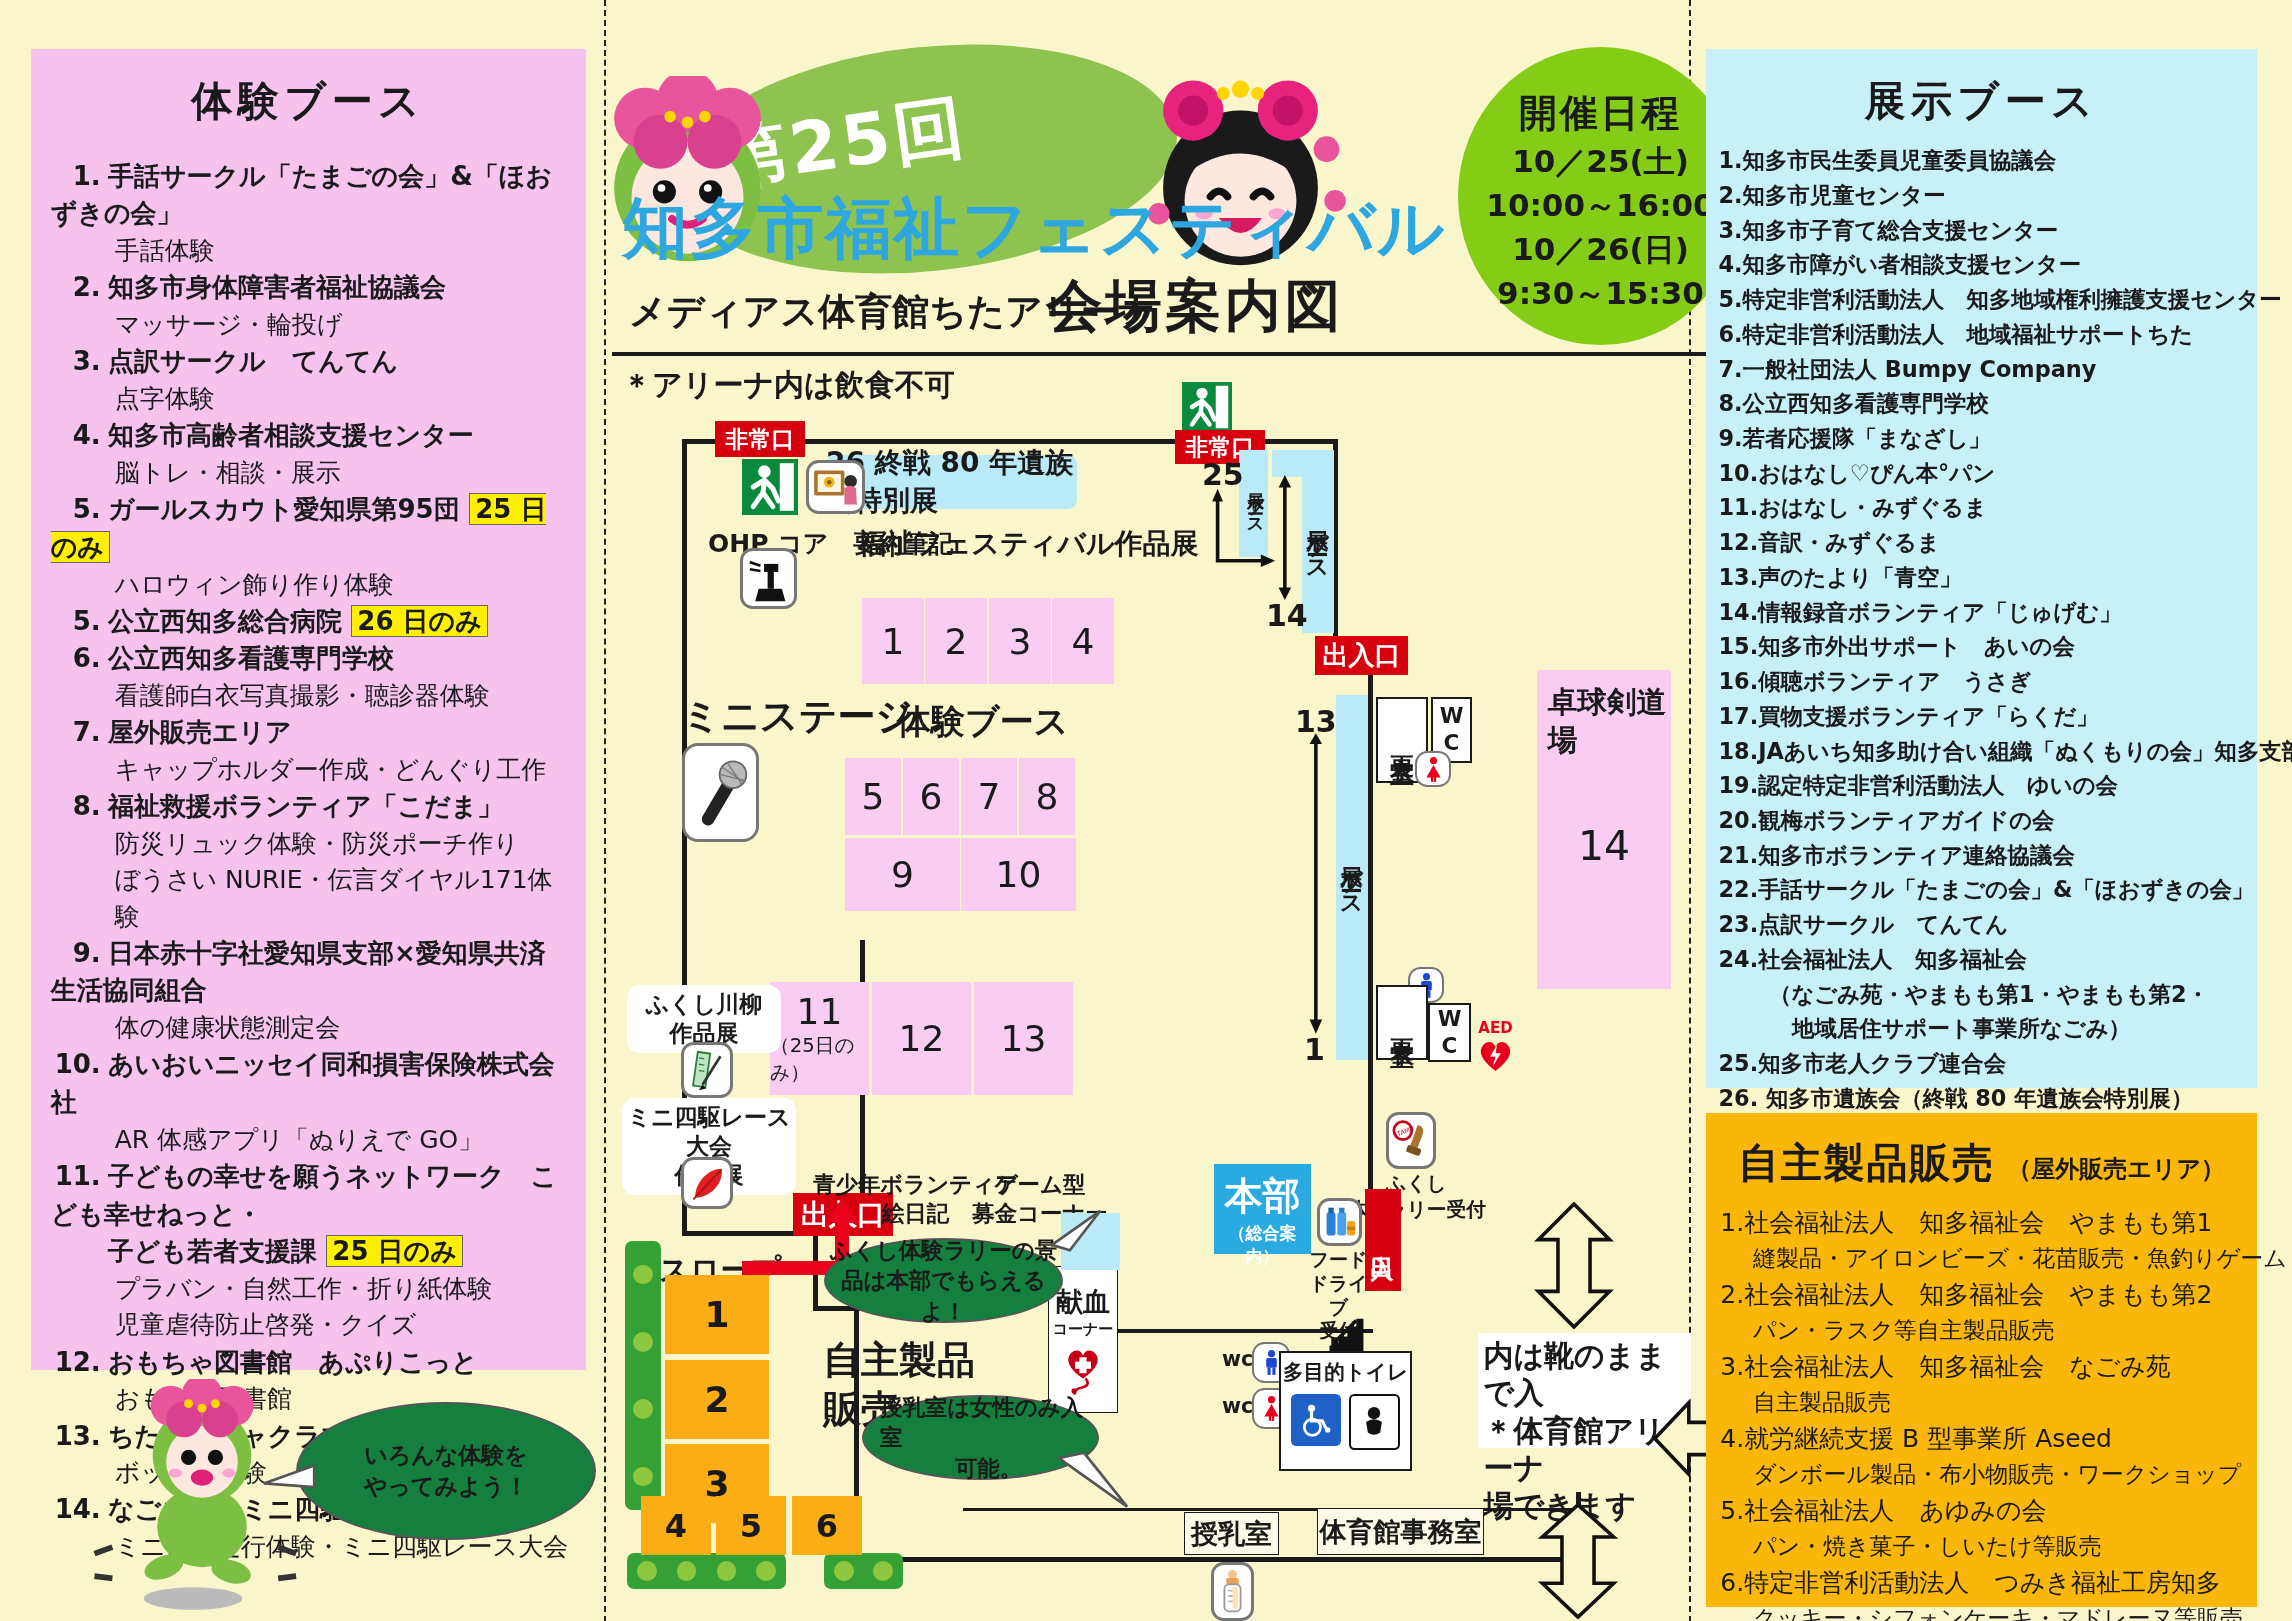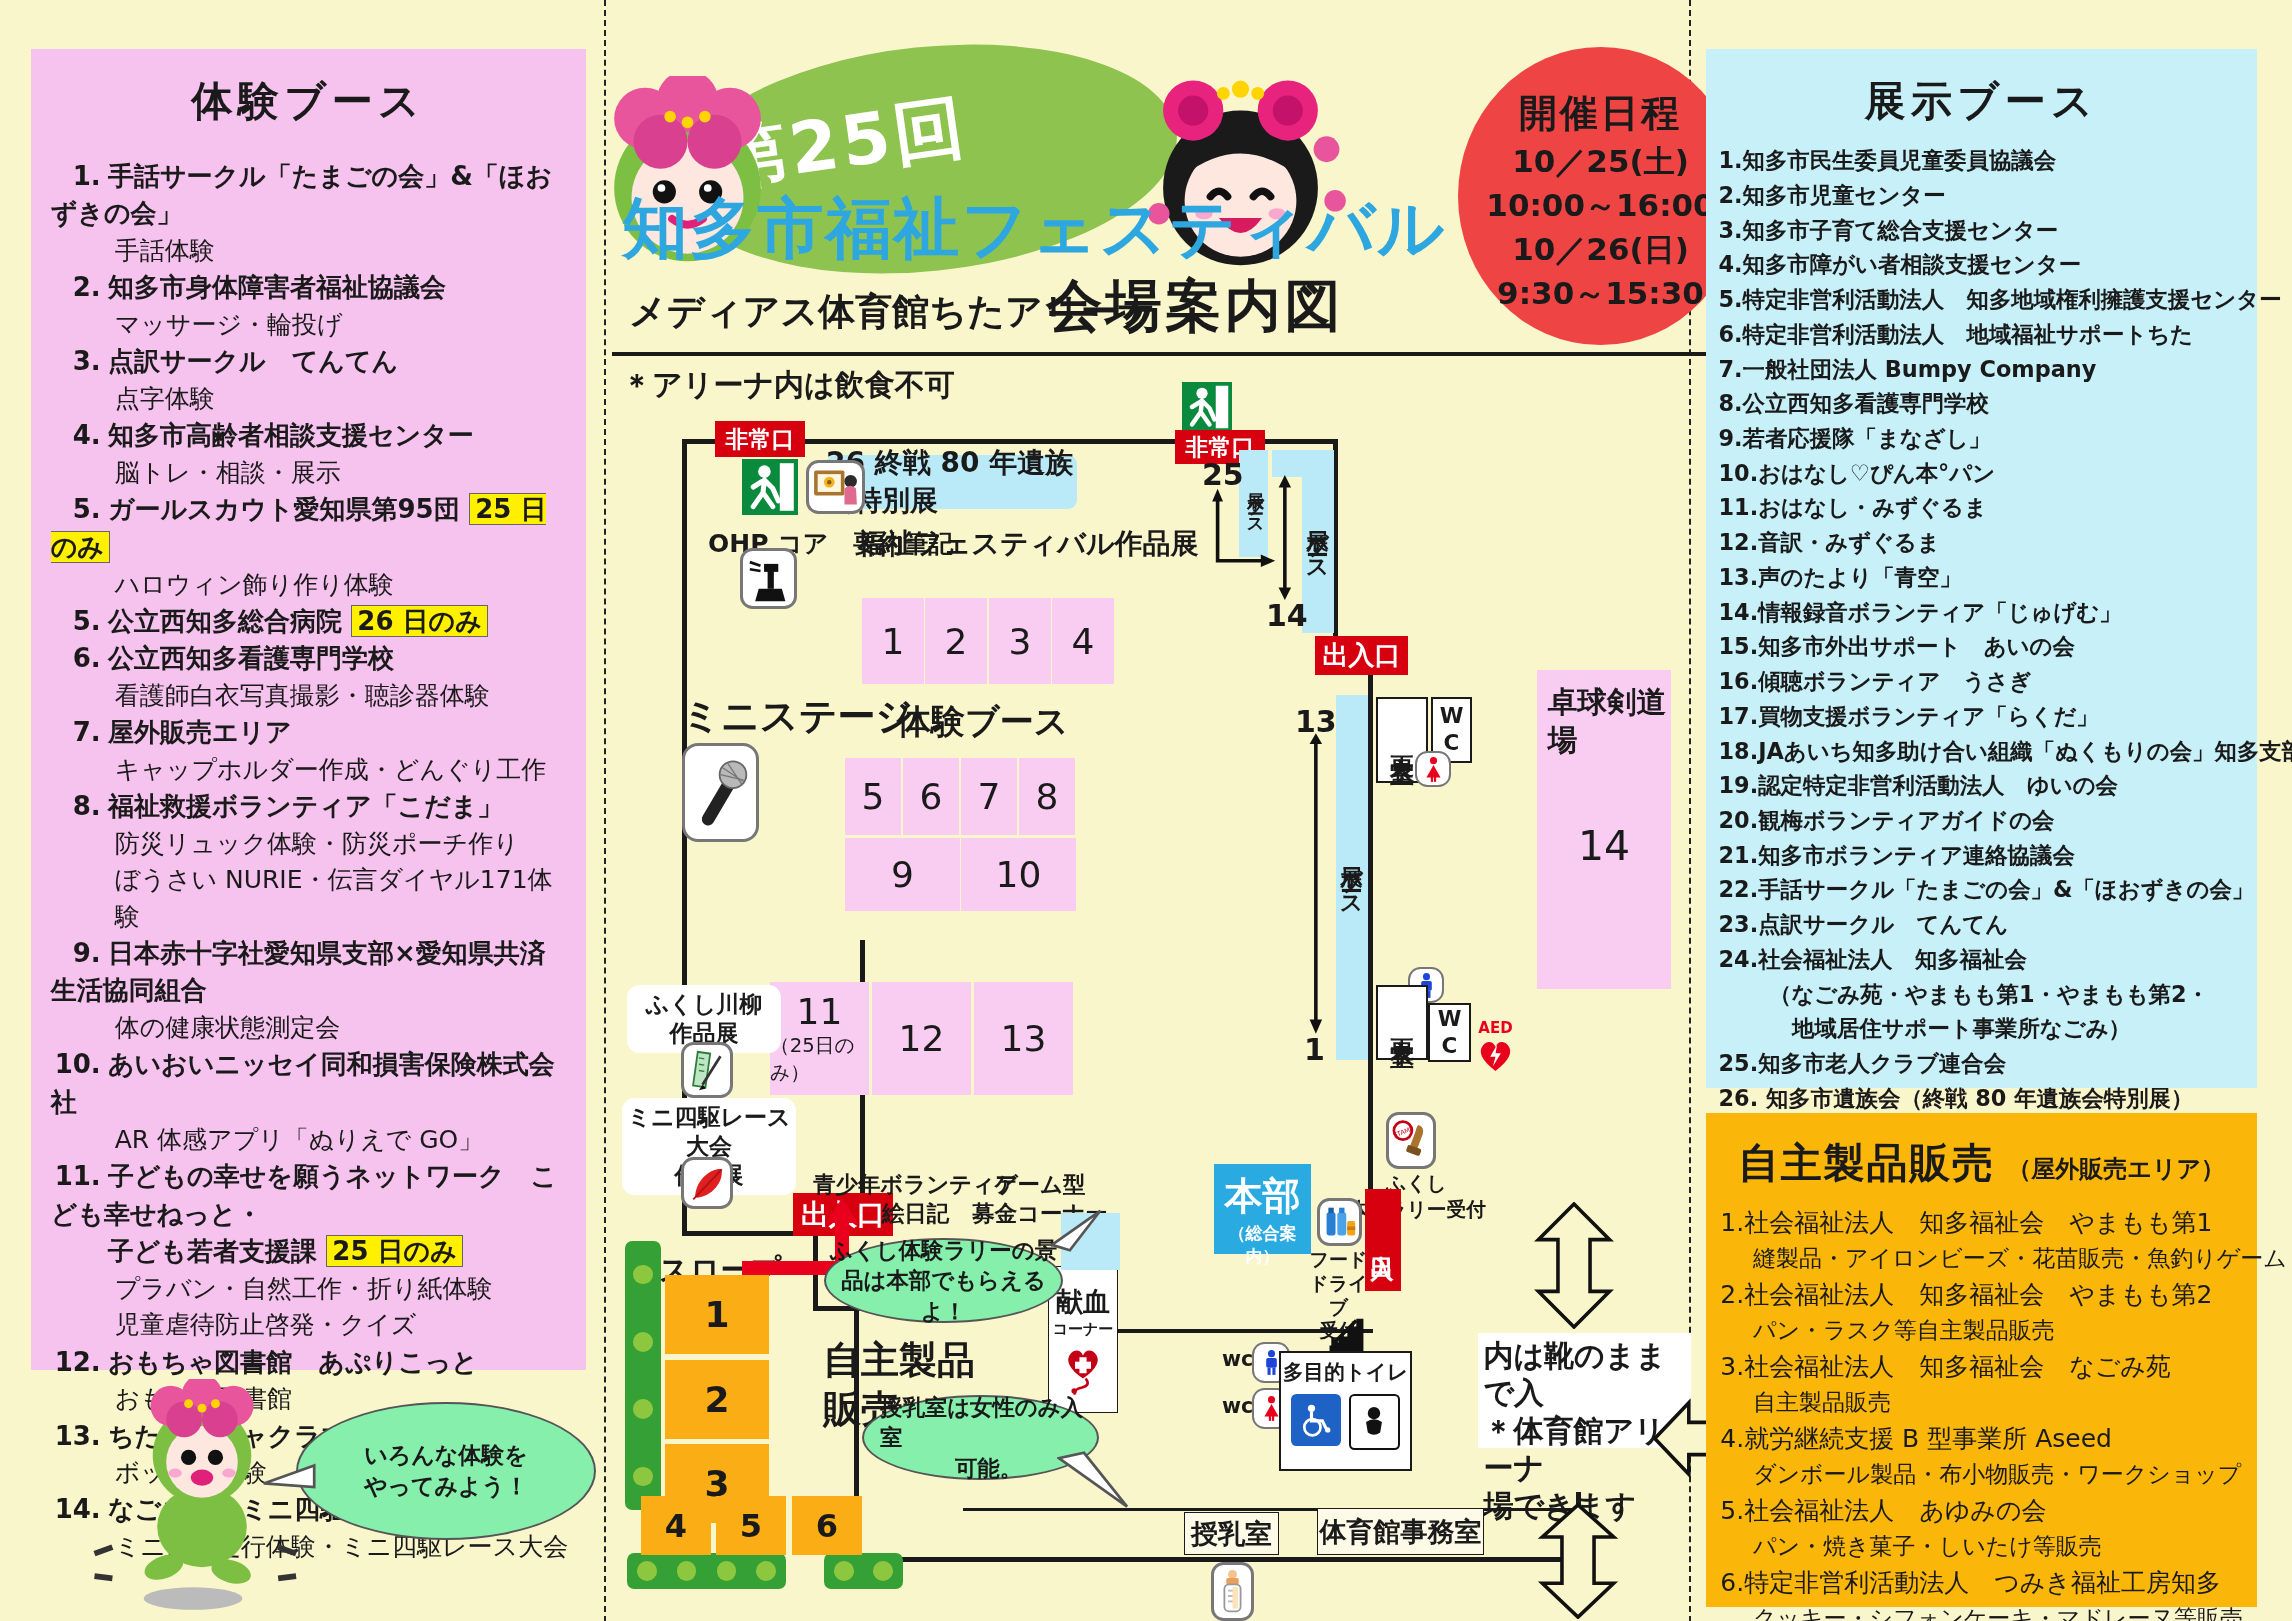--- a/index.html
+++ b/index.html
@@ -26,35 +26,35 @@
   .ssub{font-size:23px;line-height:1.5;padding-left:47px;white-space:nowrap;}
   .stitle-row{display:flex;align-items:baseline;justify-content:center;gap:12.5px;padding:23px 0 12.5px 0;}
   .stitle{font-size:41px;font-weight:bold;letter-spacing:1.8px;}
   .ssubtitle{font-size:24px;font-weight:bold;}
   
   .logo-ellipse{position:absolute;background:#8ec34f;border-radius:50%;transform:rotate(-6deg);}
   .badge25{position:absolute;color:#fff;font-size:70px;font-weight:bold;transform:rotate(-8deg);letter-spacing:3.6px;}
   .maintitle{position:absolute;color:#2ea7e0;font-size:66px;font-weight:bold;letter-spacing:1.8px;}
   .venue{position:absolute;font-size:37px;font-weight:bold;}
   .maphead{position:absolute;font-size:56px;font-weight:bold;letter-spacing:3.6px;}
-  .schedule{position:absolute;background:#ef4444;border-radius:50%;text-align:center;}
+  .schedule{position:absolute;background:#84cc16;border-radius:50%;text-align:center;}
   .schedule .st{font-size:38px;font-weight:bold;padding-top:41px;letter-spacing:2.7px;}
   .schedule .sl{font-size:31px;font-weight:bold;line-height:1.42;}
   
   .wall{position:absolute;background:#1a1a1a;}
   .redbox{position:absolute;background:#d6000f;color:#fff;font-weight:bold;display:flex;align-items:center;justify-content:center;}
   .cyanbox{position:absolute;background:#baeaf7;}
   .pinkbox{position:absolute;background:#f9cdf2;display:flex;align-items:center;justify-content:center;font-size:36px;}
   .orangebox{position:absolute;background:#fbad15;display:flex;align-items:center;justify-content:center;font-size:36px;font-weight:bold;}
   .whitebox{position:absolute;background:#fff;border:2.7px solid #1a1a1a;box-sizing:border-box;display:flex;align-items:center;justify-content:center;}
   .vtext{writing-mode:vertical-rl;text-orientation:upright;letter-spacing:1.8px;}
   .lbl{position:absolute;font-weight:bold;}
   .wlabel{position:absolute;background:#fff;border-radius:12.5px;text-align:center;font-size:23px;font-weight:bold;line-height:1.25;padding:5.4px 3.6px;box-sizing:border-box;}
   .icon{position:absolute;background:#fff;border:3.6px solid #777;border-radius:12.5px;box-sizing:border-box;display:flex;align-items:center;justify-content:center;}
-  .bubble{position:absolute;background:#86efac;border:2.7px solid #555;border-radius:50%;text-align:center;font-size:23px;font-weight:bold;display:flex;flex-direction:column;justify-content:center;line-height:1.35;}
+  .bubble{position:absolute;background:#15803d;border:2.7px solid #555;border-radius:50%;text-align:center;font-size:23px;font-weight:bold;display:flex;flex-direction:column;justify-content:center;line-height:1.35;}
   .greenbar{position:absolute;background:#35a035;border-radius:7.2px;display:flex;align-items:center;justify-content:space-around;}
   .gdot{width:19.7px;height:19.7px;border-radius:50%;background:#8dc63f;}
   .num{position:absolute;font-size:30px;font-weight:bold;}
 </style>
 </head>
 <body>
 
 <div class="canvas">
 
   <div class="dashv" style="left:604px;"></div>

